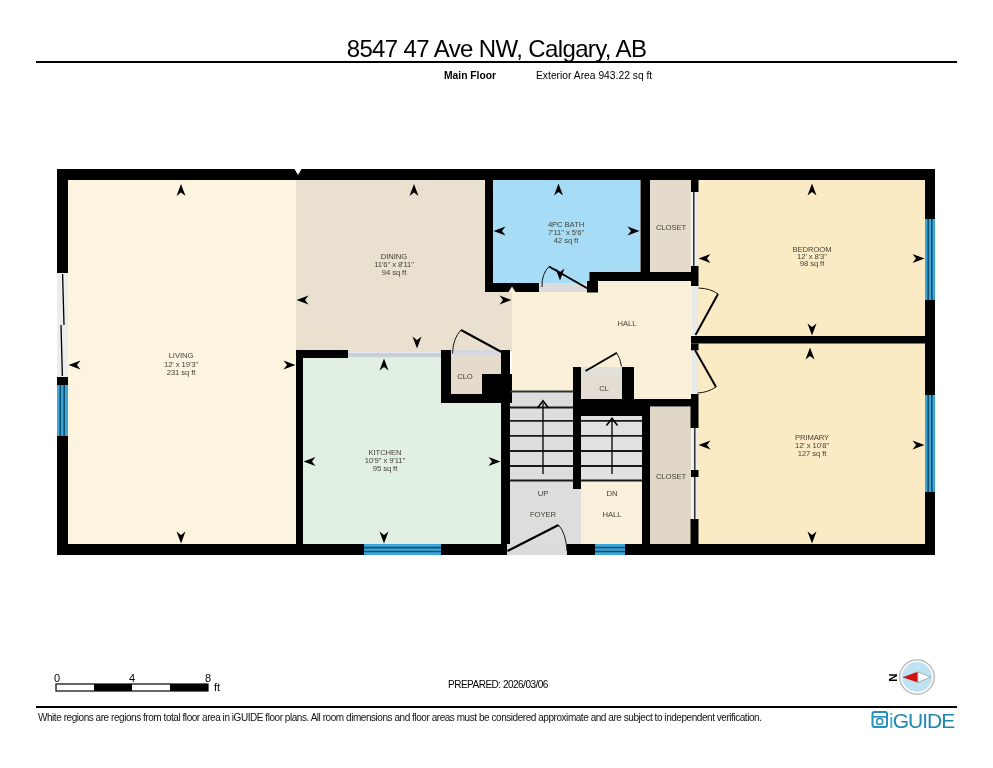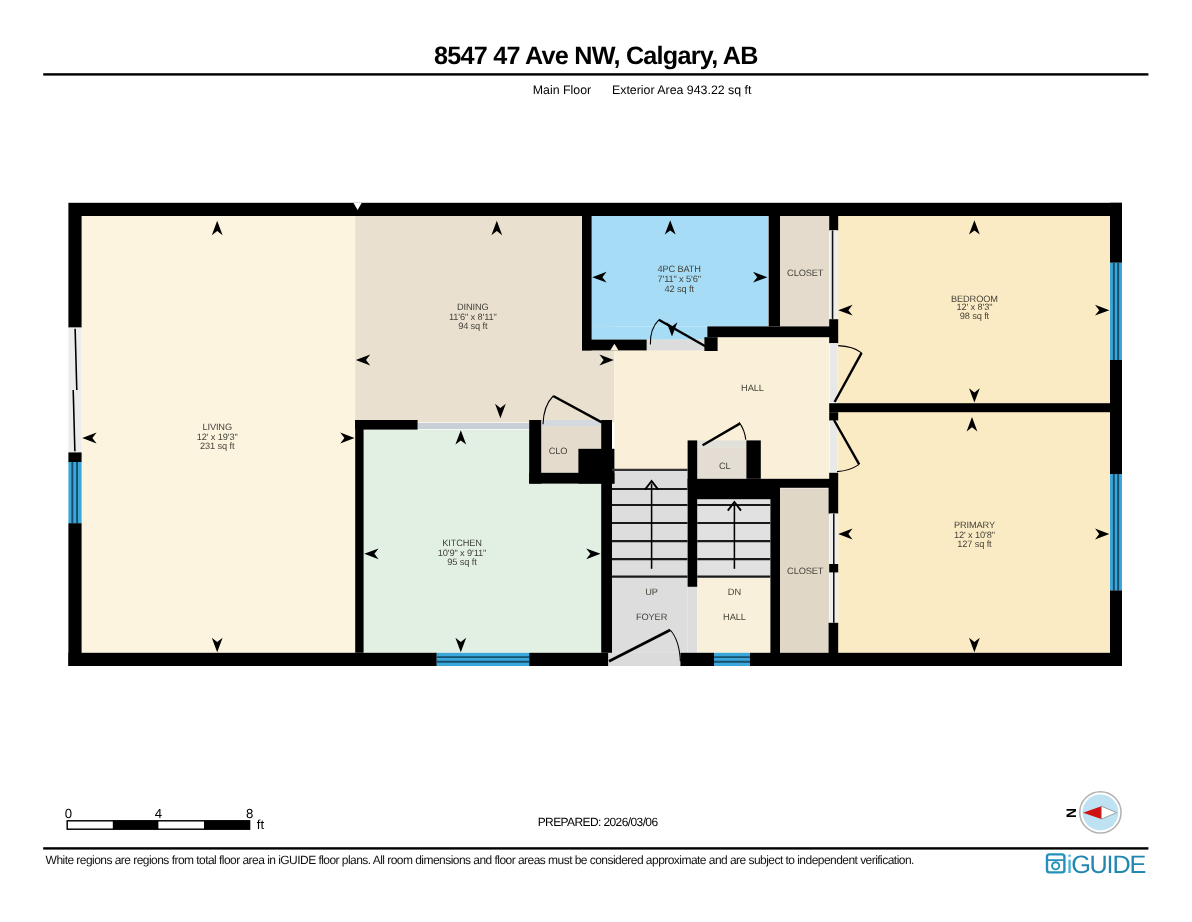--- a/index.html
+++ b/index.html
@@ -2,27 +2,27 @@
 <html><head>
 <meta charset="utf-8">
 <style>
   html,body{margin:0;padding:0;background:#fff;}
   body{width:993px;height:768px;position:relative;font-family:"Liberation Sans",sans-serif;overflow:hidden;}
   .abs{position:absolute;}
 </style>
 </head>
 <body>
 
-<div class="abs" style="left:0;top:35px;width:993px;text-align:center;font-size:21px;letter-spacing:-0.63px;font-weight:bold;color:#000;">8547 47 Ave NW, Calgary, AB</div>
+<div class="abs" style="left:0;top:35px;width:993px;text-align:center;font-size:24px;letter-spacing:-0.63px;font-weight:normal;color:#000;">8547 47 Ave NW, Calgary, AB</div>
 
 <div class="abs" style="left:36px;top:60.5px;width:921px;height:2.6px;background:#000;"></div>
 
-<div class="abs" style="left:444px;top:69.5px;font-size:10.3px;font-weight:normal;color:#000;">Main Floor</div>
-
-<div class="abs" style="left:510px;top:69.5px;font-size:10.3px;color:#000;">Exterior Area 943.22 sq ft</div>
+<div class="abs" style="left:444px;top:69.5px;font-size:10.3px;font-weight:bold;color:#000;">Main Floor</div>
+
+<div class="abs" style="left:536px;top:69.5px;font-size:10.3px;color:#000;">Exterior Area 943.22 sq ft</div>
 
 <svg class="abs" style="left:0;top:0;" width="993" height="768" viewBox="0 0 993 768">
 
 <rect x="68" y="180" width="228" height="364" fill="#FCF4DF"></rect>
 
 <rect x="296" y="180" width="216" height="172" fill="#E9E0D0"></rect>
 
 <rect x="512" y="281" width="179" height="118" fill="#FAF0D9"></rect>
 
 <rect x="493" y="180" width="147" height="92" fill="#A6DCF5"></rect>

